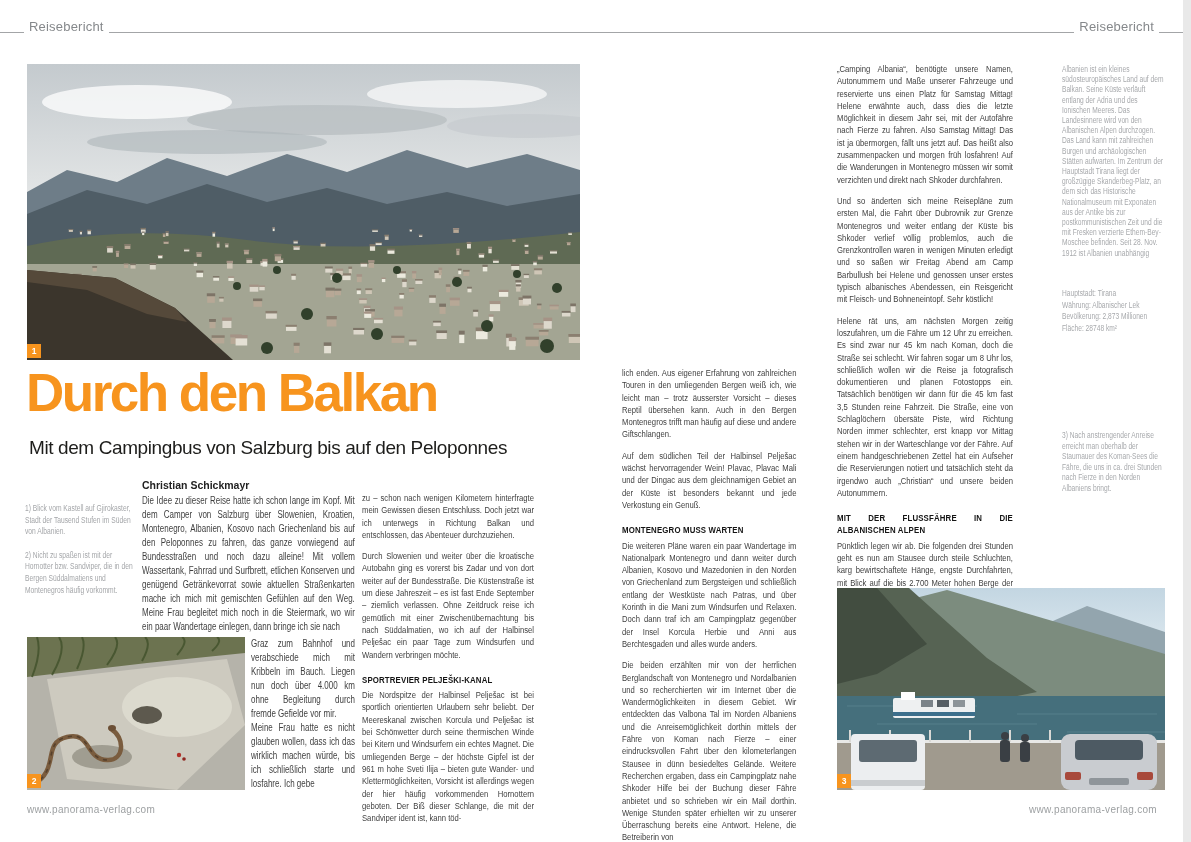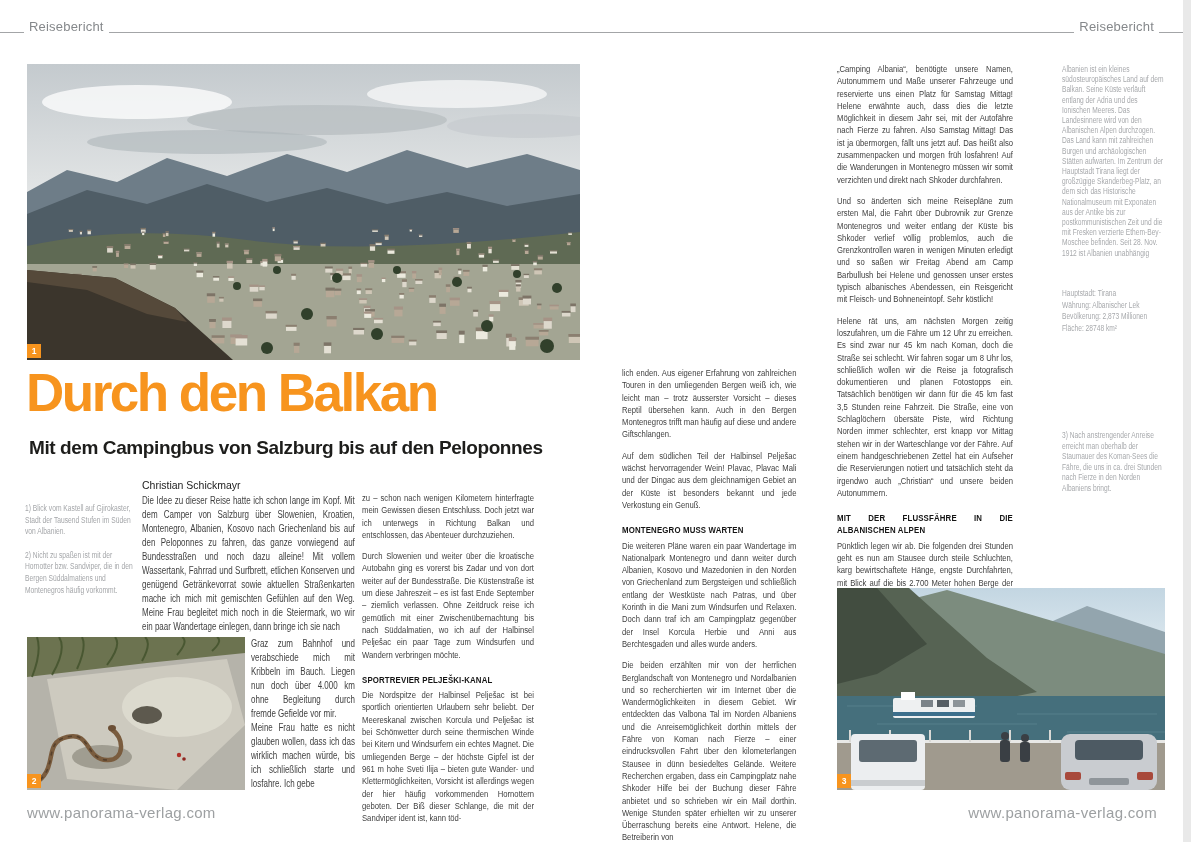--- a/index.html
+++ b/index.html
@@ -3,29 +3,29 @@
 <meta charset="utf-8">
 <style>
   html,body{margin:0;padding:0;background:#e9e9e9;}
   #spread{position:relative;width:1183px;height:842px;background:#ffffff;overflow:hidden;
           font-family:"Liberation Sans", sans-serif;}
   
   .rule{position:absolute;left:0;top:32px;width:1191px;height:1px;background:#a3a5a7;}
   .runhead{position:absolute;top:19px;font-size:13px;color:#85888b;background:#fff;padding:0 5px;letter-spacing:0.2px;}
   .runhead.left{left:24px;}
   .runhead.right{right:24px;}
-  .foot{position:absolute;top:804px;font-size:15px;color:#9da0a2;letter-spacing:0.3px;}
+  .foot{position:absolute;top:804px;font-size:10px;color:#9da0a2;letter-spacing:0.3px;}
   .foot.left{left:27px;}
   .foot.right{right:26px;}
   
   .title{position:absolute;left:26px;top:366px;font-size:53px;font-weight:bold;color:#F7941E;
          letter-spacing:-2.5px;line-height:1;white-space:nowrap;}
-  .subtitle{position:absolute;left:29px;top:437px;font-size:19px;font-weight:bold;color:#1d1d1b;
+  .subtitle{position:absolute;left:29px;top:437px;font-size:19px;font-weight:normal;color:#1d1d1b;
             letter-spacing:-0.4px;white-space:nowrap;}
-  .author{position:absolute;left:142px;top:479px;font-size:10.5px;font-weight:normal;color:#222;}
+  .author{position:absolute;left:142px;top:479px;font-size:10.5px;font-weight:bold;color:#222;}
   
   .cond{transform:scaleX(0.8);transform-origin:0 0;}
   
   .bodycol{position:absolute;font-size:9.6px;line-height:12.3px;color:#3f3f3f;text-align:justify;}
   .bodycol p{margin:0 0 9px 0;}
   .bodycol p:last-child{margin-bottom:0;}
   .bodycol h3{margin:13px 0 3px 0;font-size:9.8px;color:#141414;letter-spacing:0.2px;}
   .col1{font-size:10px;line-height:14px;}
   .col1 p{margin:0;}
   #col1a{left:142px;top:494px;width:266px;}

